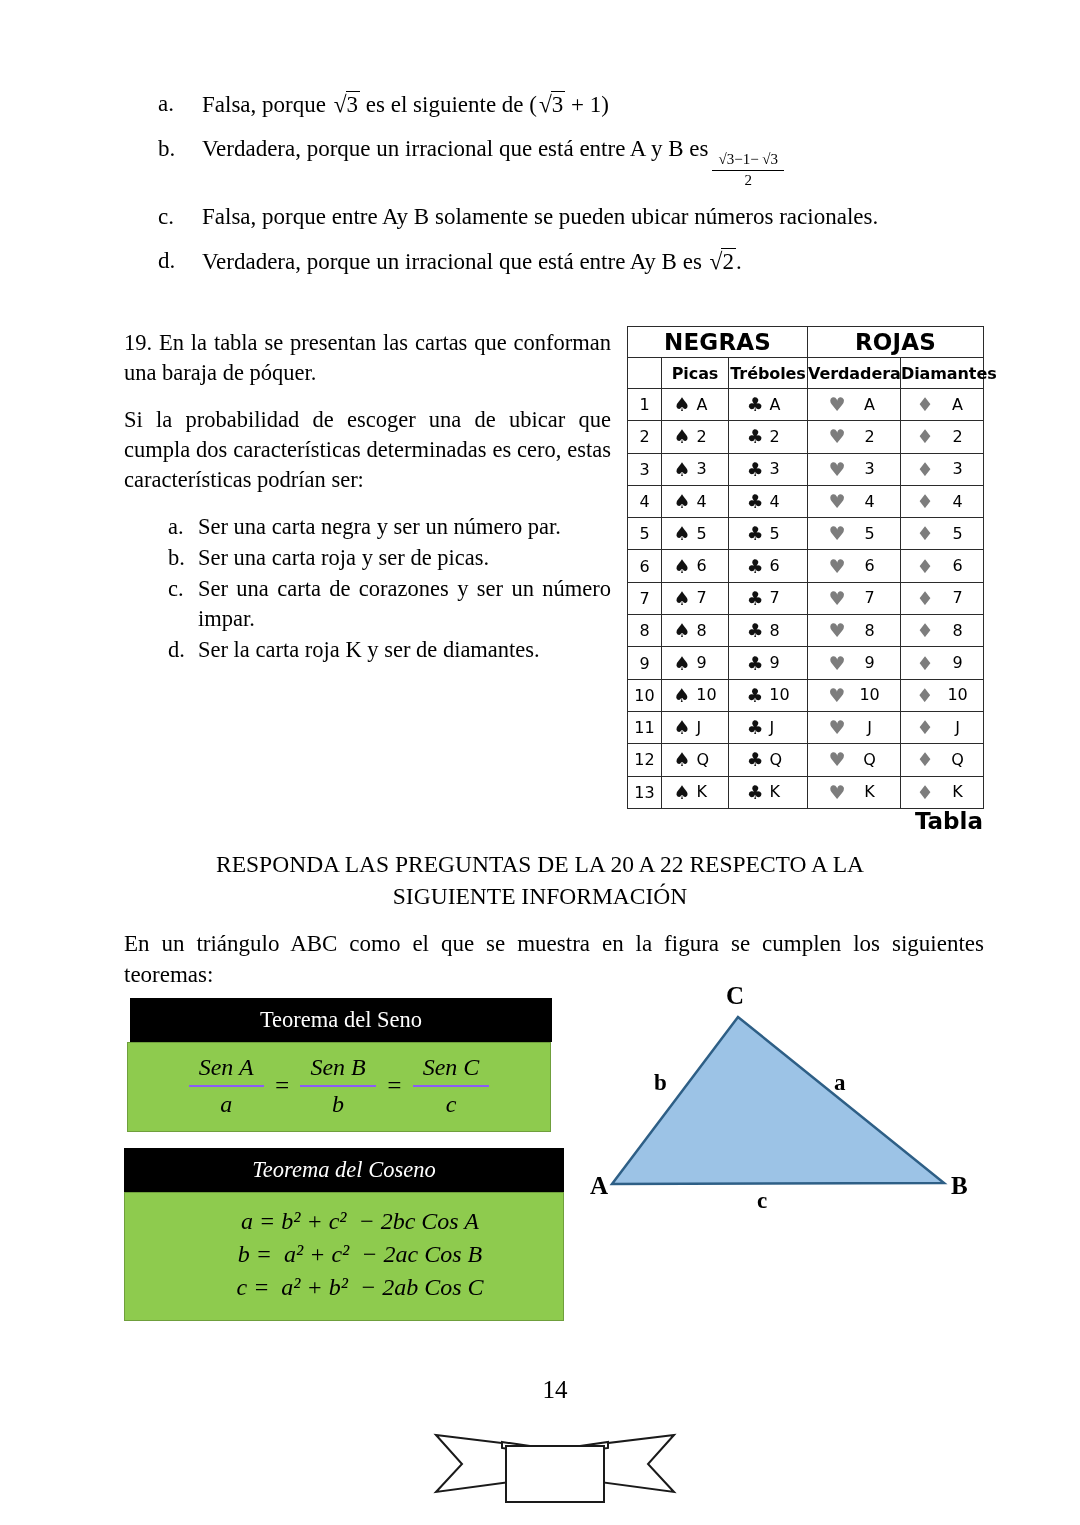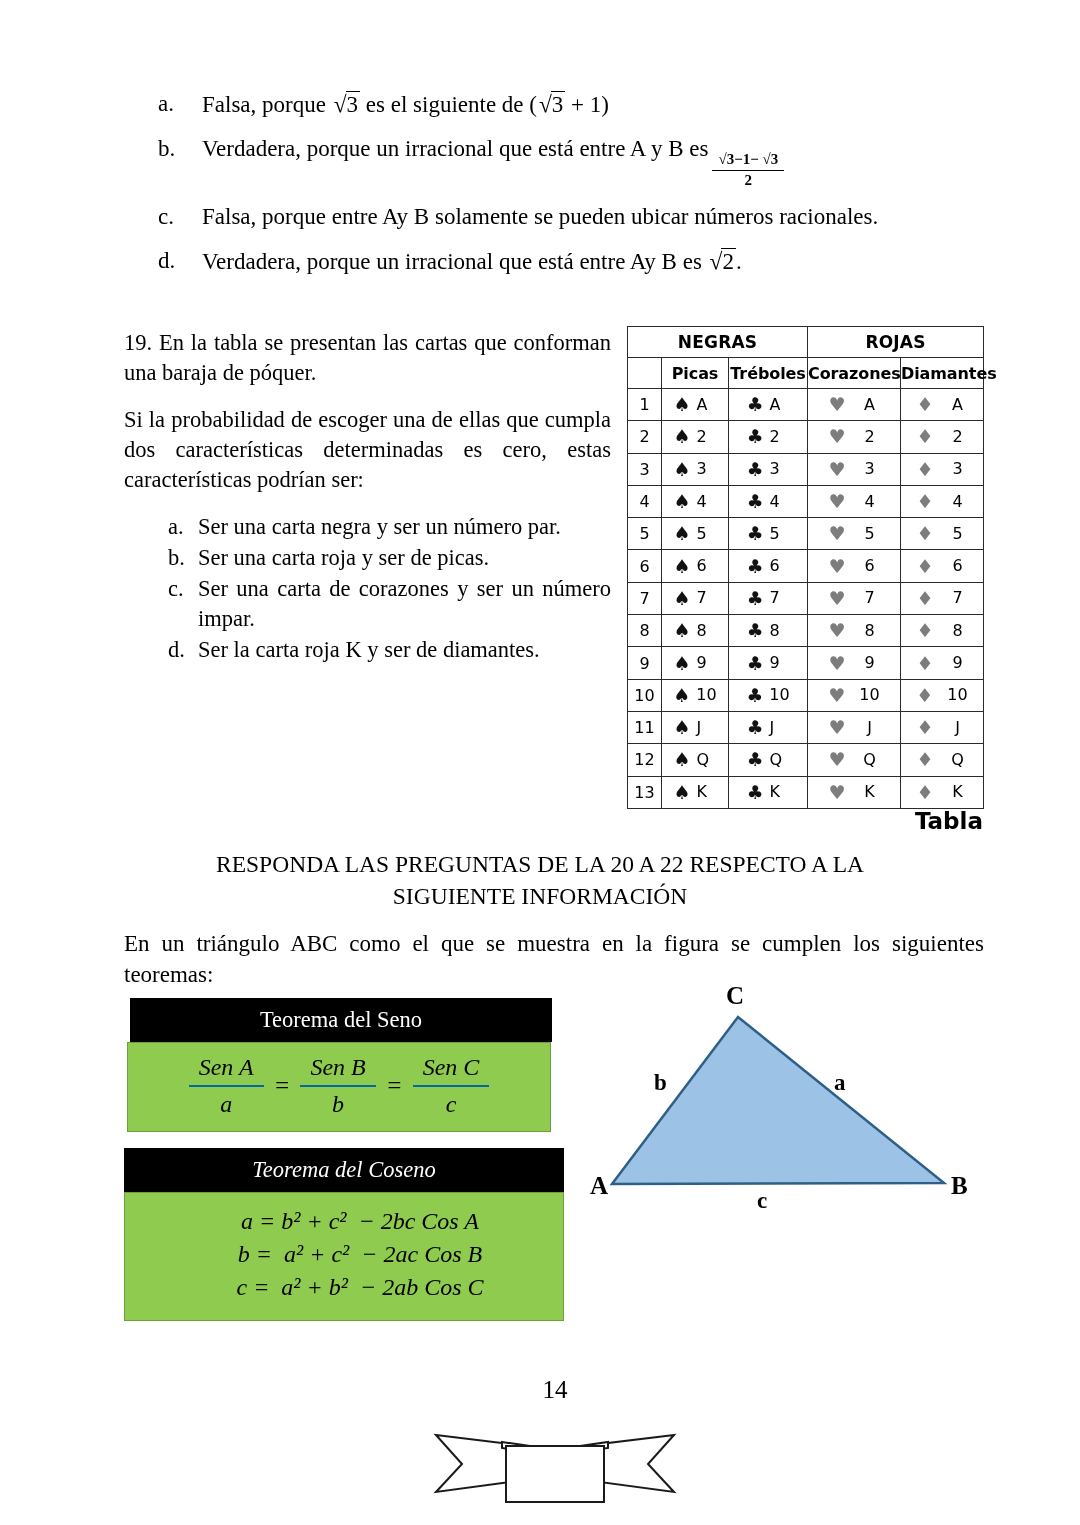--- a/index.html
+++ b/index.html
@@ -62,21 +62,20 @@
 
   
   .frac {
     display: inline-flex;
     flex-direction: column;
     align-items: center;
     vertical-align: -0.55em;
     font-size: 15px;
     line-height: 1.15;
     margin: 0 4px;
-    font-weight: bold;
   }
   .frac .num {
     padding: 0 6px 1px 6px;
     border-bottom: 1.4px solid #000;
     white-space: nowrap;
   }
   .frac .den { padding-top: 1px; }
 
   
   #q19-col {
@@ -124,21 +123,21 @@
   }
   table.cards td, table.cards th {
     border: 1.6px solid #2b2b2b;
     padding: 0;
     text-align: center;
     vertical-align: middle;
     font-weight: bold;
   }
   table.cards .grp {
     height: 30px;
-    font-size: 17px;
+    font-size: 23px;
     letter-spacing: 0.2px;
   }
   table.cards .suit-head {
     height: 30px;
     font-size: 16px;
     letter-spacing: -0.1px;
   }
   table.cards .idx {
     width: 34px;
     font-size: 16px;
@@ -236,21 +235,21 @@
     font-size: 24px;
   }
   .bigfrac {
     display: inline-flex;
     flex-direction: column;
     align-items: center;
     line-height: 1.2;
   }
   .bigfrac .num {
     padding: 0 10px 3px 10px;
-    border-bottom: 2px solid #0369a1;
+    border-bottom: 2px solid #8b5cf6;
     white-space: nowrap;
   }
   .bigfrac .den { padding-top: 3px; }
   .eqsign { font-style: italic; font-size: 25px; }
 
   .cos-line {
     font-style: italic;
     font-size: 24px;
     line-height: 33px;
     white-space: pre;
@@ -324,21 +323,21 @@
 
     <div class="opt-row">
       <span class="opt-letter">d.</span>
       <span class="opt-text"><span>Verdadera, porque un irracional que está entre Ay B es </span><span class="sqrt"><span class="rad">√</span><span class="radicand">2</span></span><span>.</span></span>
     </div>
 
   </div>
 
   <div id="q19-col">
     <p>19. En la tabla se presentan las cartas que conforman una baraja de póquer.</p>
-    <p>Si la probabilidad de escoger una de ellas que cumpla dos características determinadas es cero, estas características podrían ser:</p>
+    <p>Si la probabilidad de escoger una de ubicar que cumpla dos características determinadas es cero, estas características podrían ser:</p>
 
     <div id="q19-options">
       <div class="opt-row">
         <span class="opt-letter">a.</span>
         <span class="opt-text">Ser una carta negra y ser un número par.</span>
       </div>
       <div class="opt-row">
         <span class="opt-letter">b.</span>
         <span class="opt-text">Ser una carta roja y ser de picas.</span>
       </div>
@@ -364,21 +363,21 @@
       </colgroup>
       <thead>
         <tr>
           <th class="grp" colspan="3">NEGRAS</th>
           <th class="grp" colspan="2">ROJAS</th>
         </tr>
         <tr>
           <th class="suit-head"></th>
           <th class="suit-head">Picas</th>
           <th class="suit-head">Tréboles</th>
-          <th class="suit-head">Corazones</th>
+          <th class="suit-head">Verdadera</th>
           <th class="suit-head">Diamantes</th>
         </tr>
       </thead>
       <tbody id="card-rows">
           <tr>
             <td class="idx">1</td>
             <td class="cell">
               <div class="cellinner">
                 <span class="pip" style="color: rgb(17, 17, 17);">♠</span>
                 <span class="rank">A</span>

